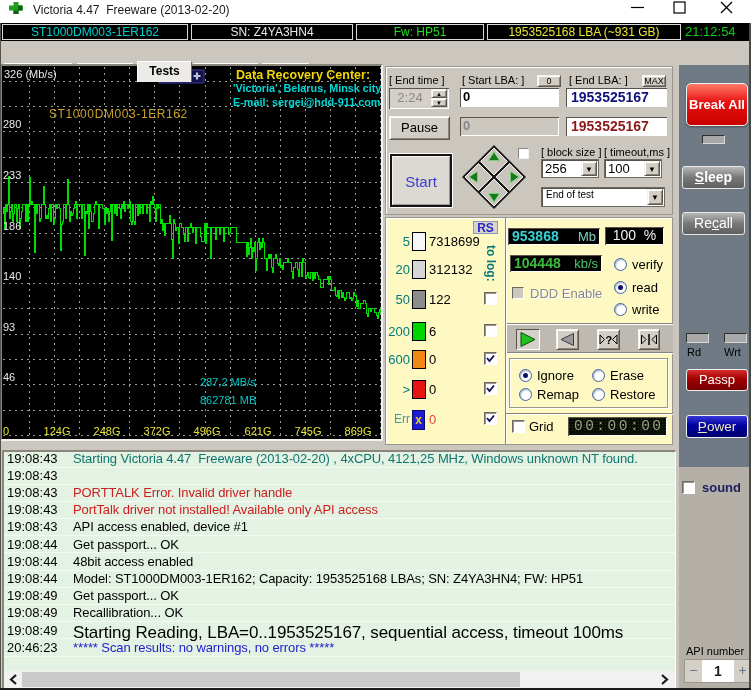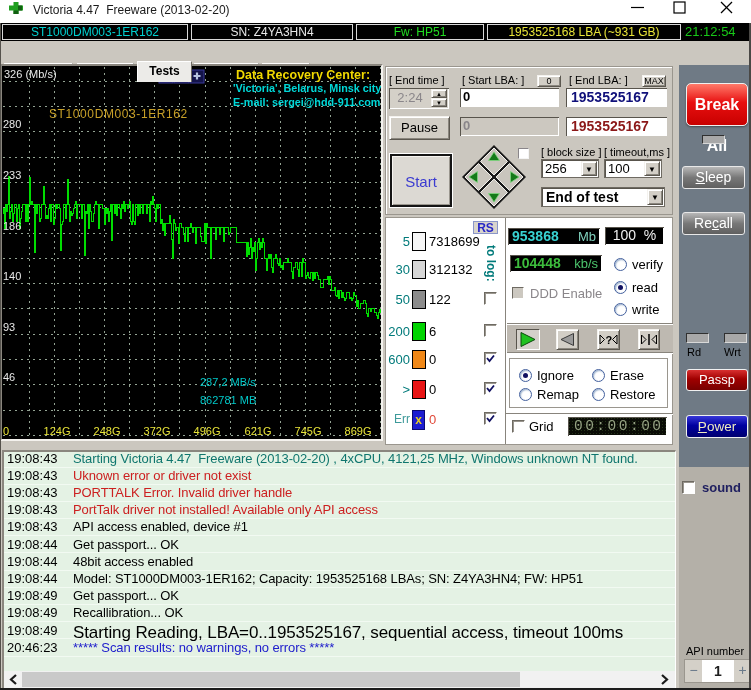--- a/index.html
+++ b/index.html
@@ -169,34 +169,34 @@
   <div class="abs lbl" style="left:218px;top:79px;">[ timeout,ms ]</div>
   <div class="abs combo" style="left:155px;top:92px;width:58px;height:19px;">
     <div class="abs" style="left:3px;top:1px;font-size:13px;">256</div>
     <div class="abs btn" style="right:1px;top:1px;width:16px;height:15px;font-size:8px;line-height:15px;">▼</div>
   </div>
   <div class="abs combo" style="left:218px;top:92px;width:58px;height:19px;">
     <div class="abs" style="left:3px;top:1px;font-size:13px;">100</div>
     <div class="abs btn" style="right:1px;top:1px;width:16px;height:15px;font-size:8px;line-height:15px;">▼</div>
   </div>
   <div class="abs combo" style="left:155px;top:120px;width:124px;height:20px;">
-    <div class="abs" style="left:4px;top:1px;font-size:14px;font-weight:bold;">End of test</div>
+    <div class="abs" style="left:4px;top:1px;font-size:10px;font-weight:normal;">End of test</div>
     <div class="abs btn" style="right:1px;top:1px;width:16px;height:16px;font-size:8px;line-height:16px;">▼</div>
   </div>
 </div>
 
-<div class="abs" style="left:385px;top:217px;width:288px;height:228px;border:1px solid #9a968e;box-shadow:inset 1px 1px 0 #fff;background:#ffffff;">
+<div class="abs" style="left:385px;top:217px;width:288px;height:228px;border:1px solid #9a968e;box-shadow:inset 1px 1px 0 #fff;background:#fef9c3;">
 <div class="abs" style="left:119px;top:0;width:2px;height:226px;background:#fff;border-left:1px solid #88847c;"></div>
 <div class="abs" style="left:120px;top:195px;width:167px;height:2px;background:#fff;border-top:1px solid #88847c;"></div>
 <div class="abs" style="left:87px;top:3px;width:25px;height:13px;border:1px solid #8a96c8;background:#d8d4cc;color:#2828c8;font-size:12px;font-weight:bold;text-align:center;line-height:12px;">RS</div>
 <div class="abs" style="left:99px;top:27px;width:13px;height:52px;color:#007a7a;font-size:12px;font-weight:bold;writing-mode:vertical-rl;">to log:</div>
 <div class="abs" style="left:0px;top:16px;width:24px;text-align:right;color:#007a7a;font-size:13px;">5</div>
 <div class="abs" style="left:26px;top:14px;width:14px;height:19px;background:#f6f6f6;border:1px solid #000;"></div>
 <div class="abs" style="left:43px;top:16px;color:#000;font-size:13px;">7318699</div>
-<div class="abs" style="left:0px;top:44px;width:24px;text-align:right;color:#007a7a;font-size:13px;">30</div>
+<div class="abs" style="left:0px;top:44px;width:24px;text-align:right;color:#007a7a;font-size:13px;">20</div>
 <div class="abs" style="left:26px;top:42px;width:14px;height:19px;background:#d6d6d6;border:1px solid #000;"></div>
 <div class="abs" style="left:43px;top:44px;color:#000;font-size:13px;">312132</div>
 <div class="abs" style="left:0px;top:74px;width:24px;text-align:right;color:#007a7a;font-size:13px;">50</div>
 <div class="abs" style="left:26px;top:72px;width:14px;height:19px;background:#8c8c8c;border:1px solid #000;"></div>
 <div class="abs" style="left:43px;top:74px;color:#000;font-size:13px;">122</div>
 <div class="abs cbox" style="left:98px;top:74px;"></div>
 <div class="abs" style="left:0px;top:106px;width:24px;text-align:right;color:#007a7a;font-size:13px;">200</div>
 <div class="abs" style="left:26px;top:104px;width:14px;height:19px;background:#00d400;border:1px solid #000;"></div>
 <div class="abs" style="left:43px;top:106px;color:#000;font-size:13px;">6</div>
 <div class="abs cbox" style="left:98px;top:106px;"></div>
@@ -269,39 +269,38 @@
 <div class="abs" style="left:133px;top:170px;width:13px;height:13px;border-radius:50%;background:#fff;box-shadow:inset 1px 1px 1.5px #9ab0cc;border:1.5px solid #44619e;"></div>
 <div class="abs" style="left:151px;top:169px;font-size:13px;color:#000;font-weight:normal;">Remap</div>
 <div class="abs" style="left:206px;top:170px;width:13px;height:13px;border-radius:50%;background:#fff;box-shadow:inset 1px 1px 1.5px #9ab0cc;border:1.5px solid #44619e;"></div>
 <div class="abs" style="left:224px;top:169px;font-size:13px;color:#000;font-weight:normal;">Restore</div>
 <div class="abs cbox" style="left:126px;top:202px;"></div>
 <div class="abs" style="left:143px;top:201px;font-size:13px;color:#000;">Grid</div>
 <div class="abs sunk2" style="left:182px;top:199px;width:99px;height:19px;background-color:#0a0c06;background-image:radial-gradient(#243318 0.8px, transparent 0.9px);background-size:3px 3px;color:#95a183;font-size:14.5px;font-weight:normal;text-align:center;line-height:18px;font-family:'Liberation Mono',monospace;letter-spacing:2.5px;text-indent:2.5px;">00:00:00</div>
 </div>
 
 <div class="abs" style="left:679px;top:65px;width:72px;height:402px;background:#6f7a85;">
-<div class="abs" style="left:7px;top:18px;width:62px;height:43px;border-radius:5px;background:linear-gradient(#ff7a6a,#e81010 45%,#c80000);border:1px solid #f0f0f0;color:#fff;font-size:16px;font-weight:bold;text-align:center;line-height:41px;box-shadow:0 1px 2px rgba(0,0,0,0.4);">Break All</div>
+<div class="abs" style="left:7px;top:18px;width:62px;height:43px;border-radius:5px;background:linear-gradient(#ff7a6a,#e81010 45%,#c80000);border:1px solid #f0f0f0;color:#fff;font-size:13px;font-weight:bold;text-align:center;line-height:41px;box-shadow:0 1px 2px rgba(0,0,0,0.4);">Break All</div>
 <div class="abs" style="left:23px;top:70px;width:23px;height:9px;background:#a8a8a8;border:1px solid #303030;border-bottom-color:#d8d8d8;border-right-color:#d8d8d8;"></div>
-<div class="abs" style="left:3px;top:101px;width:63px;height:23px;border-radius:3px;background:linear-gradient(#b8b8b8,#787878 50%,#606060);border:1px solid #e8e8e8;color:#fff;font-size:14px;text-align:center;line-height:21px;"><u>S</u>leep</div>
+<div class="abs" style="left:3px;top:101px;width:63px;height:23px;border-radius:3px;background:linear-gradient(#b8b8b8,#787878 50%,#606060);border:1px solid #e8e8e8;color:#fff;font-size:14px;text-align:center;line-height:21px;font-weight:bold;"><u>S</u>leep</div>
 <div class="abs" style="left:3px;top:147px;width:63px;height:23px;border-radius:3px;background:linear-gradient(#b8b8b8,#787878 50%,#606060);border:1px solid #e8e8e8;color:#fff;font-size:14px;text-align:center;line-height:21px;">Re<u>c</u>all</div>
 <div class="abs" style="left:7px;top:268px;width:23px;height:10px;background:#a8a8a8;border:1px solid #303030;border-bottom-color:#d8d8d8;border-right-color:#d8d8d8;"></div>
 <div class="abs" style="left:45px;top:268px;width:23px;height:10px;background:#a8a8a8;border:1px solid #303030;border-bottom-color:#d8d8d8;border-right-color:#d8d8d8;"></div>
 <div class="abs" style="left:8px;top:281px;font-size:11px;color:#000;">Rd</div>
 <div class="abs" style="left:45px;top:281px;font-size:11px;color:#000;">Wrt</div>
 <div class="abs" style="left:7px;top:304px;width:62px;height:22px;border-radius:3px;background:linear-gradient(#d83030,#a00000 45%,#780000);border:1px solid #f0f0f0;color:#fff;font-size:13px;text-align:center;line-height:20px;">Passp</div>
 <div class="abs" style="left:7px;top:350px;width:62px;height:23px;border-radius:3px;background:linear-gradient(#3838d8,#0000a0 45%,#000070);border:1px solid #f0f0f0;color:#f0ecc0;font-size:13.5px;text-align:center;line-height:21px;"><u>P</u>ower</div>
 </div>
 
 <div class="abs" style="left:2px;top:450px;width:674px;height:238px;border-top:2px solid #8a867e;border-left:2px solid #8a867e;border-right:1px solid #fff;background:#e4f2e4;">
 <div class="abs" style="left:0;top:-1.7px;width:671px;height:17.2px;border-bottom:1px solid #f2faf2;"></div>
 <div class="abs" style="left:3px;top:-1.5px;font-size:13px;color:#000;">19:08:43</div>
 <div class="abs" style="letter-spacing:-0.1px;left:69px;top:-1.5px;font-size:13px;color:#0f766e;white-space:nowrap;">Starting Victoria 4.47&nbsp; Freeware (2013-02-20) , 4xCPU, 4121,25 MHz, Windows unknown NT found.</div>
 <div class="abs" style="left:0;top:15.5px;width:671px;height:17.2px;border-bottom:1px solid #f2faf2;"></div>
 <div class="abs" style="left:3px;top:15.7px;font-size:13px;color:#000;">19:08:43</div>
-<div class="abs" style="letter-spacing:-0.1px;left:69px;top:15.7px;font-size:13px;color:#cc2020;white-space:nowrap;">Uknown error or driver not exist</div>
 <div class="abs" style="left:0;top:32.7px;width:671px;height:17.2px;border-bottom:1px solid #f2faf2;"></div>
 <div class="abs" style="left:3px;top:32.9px;font-size:13px;color:#000;">19:08:43</div>
 <div class="abs" style="letter-spacing:-0.1px;left:69px;top:32.9px;font-size:13px;color:#cc2020;white-space:nowrap;">PORTTALK Error. Invalid driver handle</div>
 <div class="abs" style="left:0;top:49.9px;width:671px;height:17.2px;border-bottom:1px solid #f2faf2;"></div>
 <div class="abs" style="left:3px;top:50.1px;font-size:13px;color:#000;">19:08:43</div>
 <div class="abs" style="letter-spacing:-0.1px;left:69px;top:50.1px;font-size:13px;color:#cc2020;white-space:nowrap;">PortTalk driver not installed! Available only API access</div>
 <div class="abs" style="left:0;top:67.1px;width:671px;height:17.2px;border-bottom:1px solid #f2faf2;"></div>
 <div class="abs" style="left:3px;top:67.3px;font-size:13px;color:#000;">19:08:43</div>
 <div class="abs" style="letter-spacing:-0.1px;left:69px;top:67.3px;font-size:13px;color:#000;white-space:nowrap;">API access enabled, device #1</div>
 <div class="abs" style="left:0;top:84.3px;width:671px;height:17.2px;border-bottom:1px solid #f2faf2;"></div>

